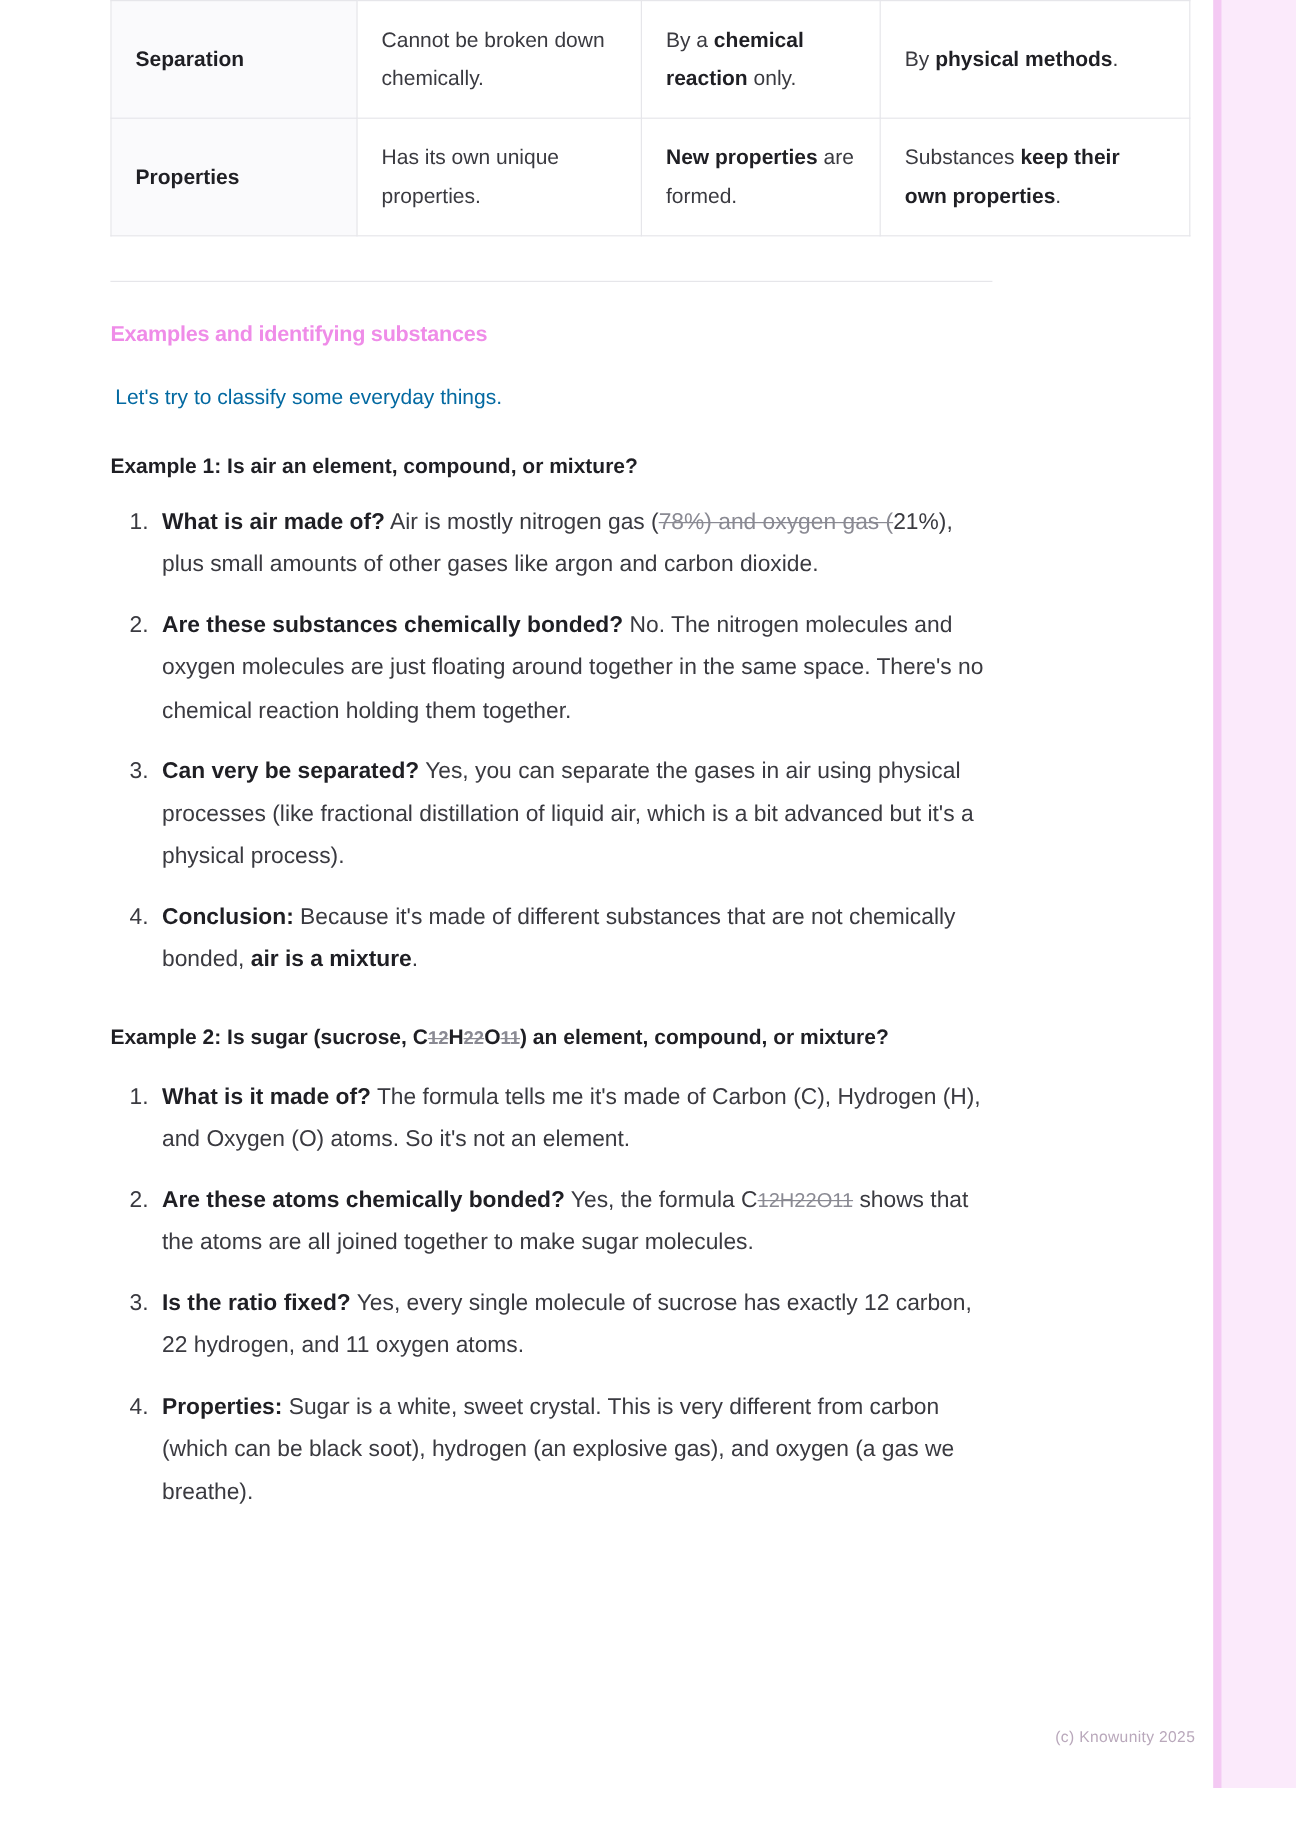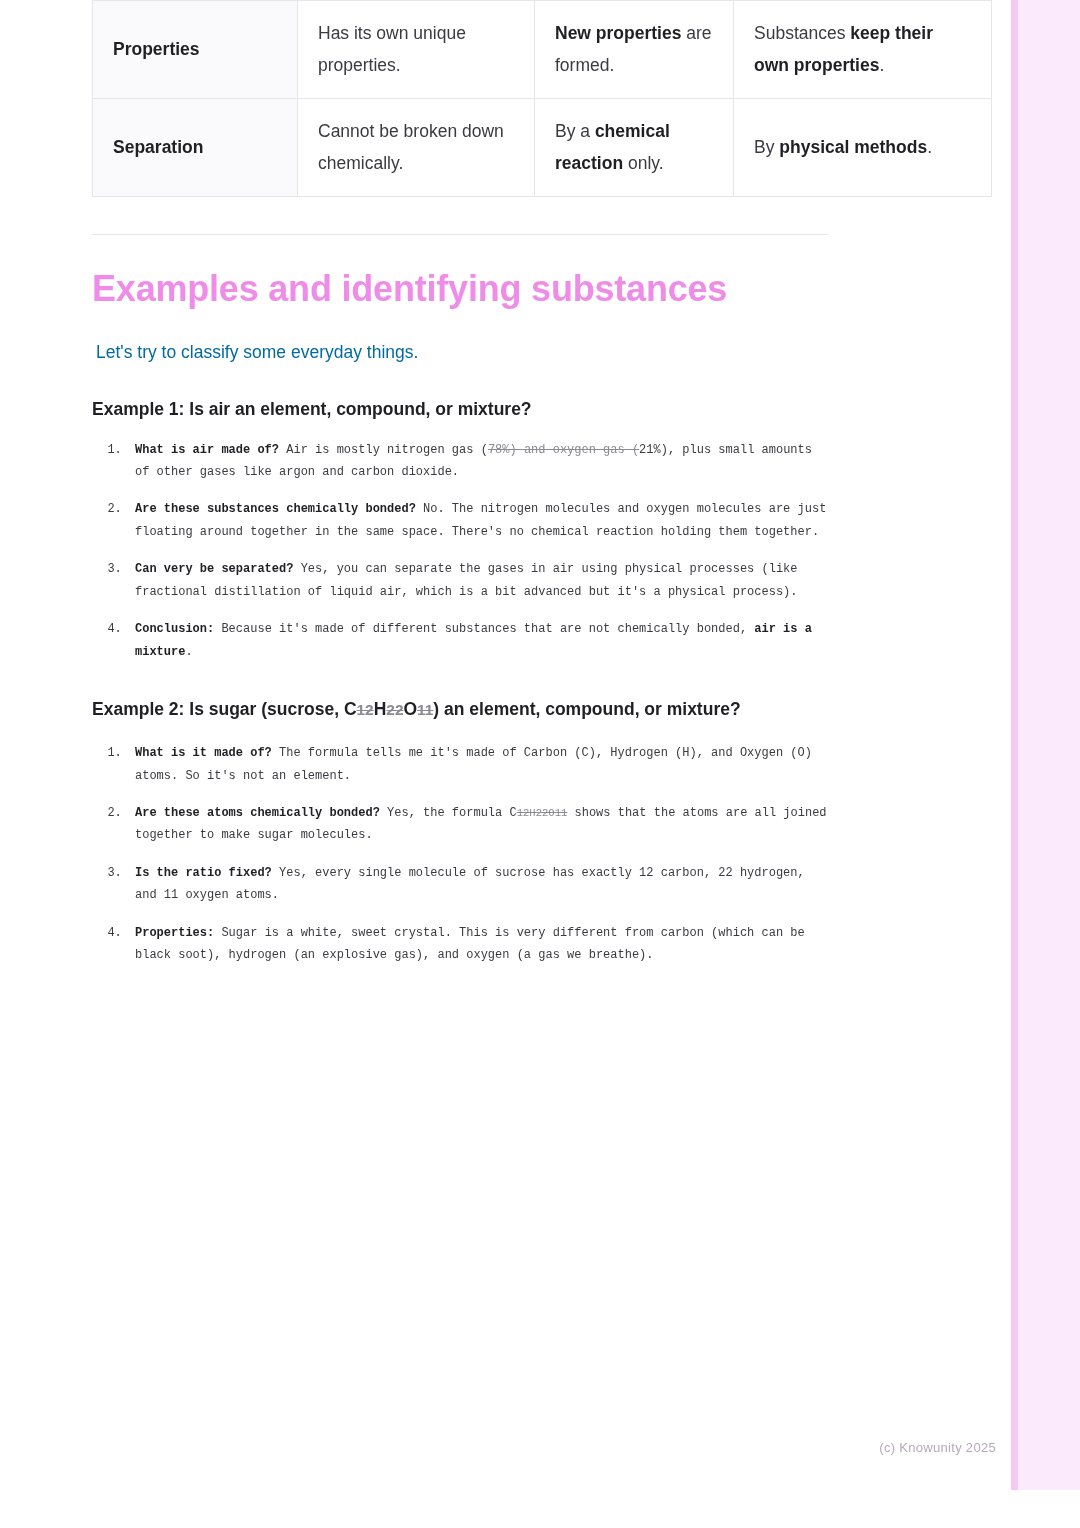--- a/index.html
+++ b/index.html
@@ -74,21 +74,21 @@
   .cell-b { font-weight: bold; color: #1f1f24; }
 
   hr.sep {
     border: none;
     border-top: 1px solid #e6e6ea;
     margin: 37px 0 0 0;
     width: 735px;
   }
 
   h2.section {
-    font-size: 36px;
+    font-size: 18px;
     color: #ef8ce8;
     margin: 33px 0 0 0;
     letter-spacing: -0.2px;
   }
 
   p.lead {
     font-size: 17.5px;
     color: #0369a1;
     margin: 28px 0 0 4px;
     line-height: 1.6;
@@ -102,23 +102,22 @@
     line-height: 1.6;
   }
   p.example-head.justify {
     text-align: justify;
     line-height: 1.95;
   }
 
   ol.steps {
     margin: 16px 0 0 0;
     padding-left: 37px;
-    font-size: 12px;
+    font-size: 19px;
     color: #3a3a40;
-    font-family: Liberation Mono, monospace;
   }
   ol.steps > li {
     margin-bottom: 15px;
     line-height: 1.87;
     padding-left: 6px;
   }
   ol.steps > li:last-child { margin-bottom: 0; }
   .q { font-weight: bold; color: #1f1f24; }
   .strike { text-decoration: line-through; color: #8a8a93; }
   .sub { font-size: 0.88em; }
@@ -135,32 +134,32 @@
 </head>
 <body>
 
 <div class="page-edge"></div>
 <div class="page-edge-line"></div>
 
 <div class="content">
 
   <table class="compare">
     <tbody>
+    <tr>
+      <td class="rowhead">Separation</td>
+      <td>Cannot be broken down chemically.</td>
+      <td><span>By a </span><span class="cell-b">chemical reaction</span><span> only.</span></td>
+      <td><span>By </span><span class="cell-b">physical methods</span><span>.</span></td>
+    </tr>
     <tr>
       <td class="rowhead">Properties</td>
       <td>Has its own unique properties.</td>
       <td><span class="cell-b">New properties</span><span> are formed.</span></td>
       <td><span>Substances </span><span class="cell-b">keep their own properties</span><span>.</span></td>
     </tr>
-    <tr>
-      <td class="rowhead">Separation</td>
-      <td>Cannot be broken down chemically.</td>
-      <td><span>By a </span><span class="cell-b">chemical reaction</span><span> only.</span></td>
-      <td><span>By </span><span class="cell-b">physical methods</span><span>.</span></td>
-    </tr>
   </tbody>
     </table>
 
   <hr class="sep">
 
   <h2 class="section">Examples and identifying substances</h2>
 
   <p class="lead">Let's try to classify some everyday things.</p>
 
   <p class="example-head">Example 1: Is air an element, compound, or mixture?</p>

